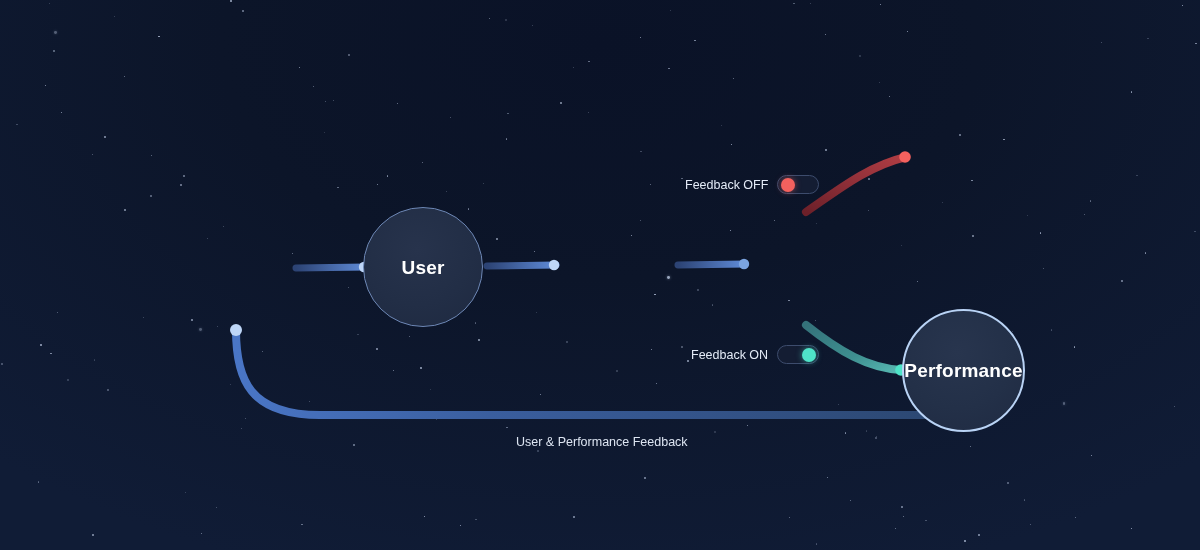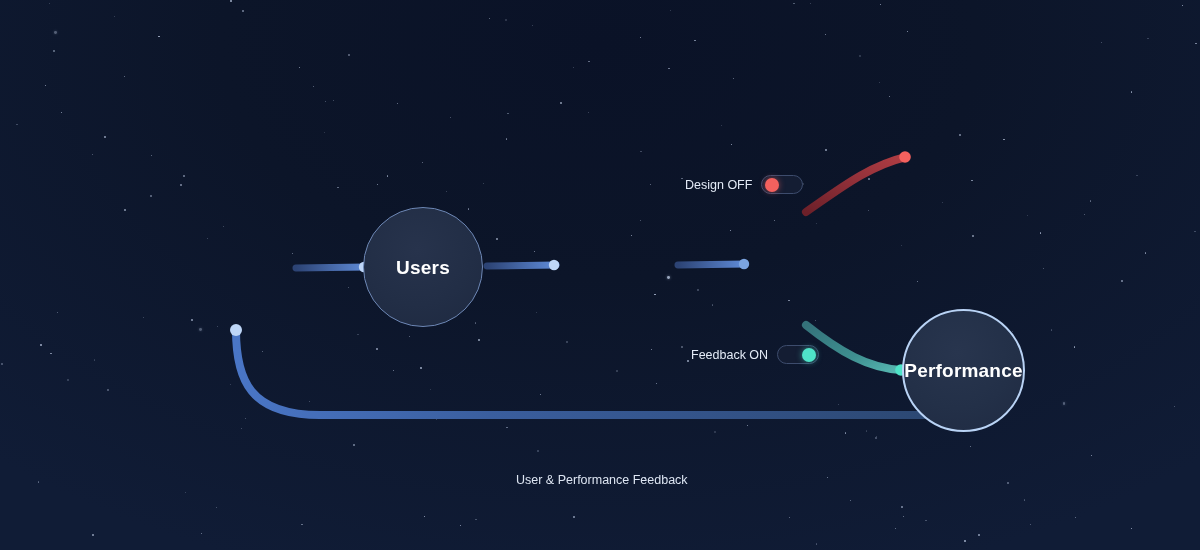--- a/index.html
+++ b/index.html
@@ -373,39 +373,39 @@
 
     <path d="M 806 325 C 840 352, 868 368, 901 370" stroke="url(#gTeal)" stroke-width="8" fill="none" stroke-linecap="round"></path>
     <circle cx="901" cy="370" r="5.8" fill="#4fe3c8"></circle>
 
     <path d="M 236 330 C 236 380, 250 415, 320 415 L 960 415" stroke="url(#gFeedback)" stroke-width="8" fill="none" stroke-linecap="round" stroke-linejoin="round"></path>
     <circle cx="236" cy="330" r="6" fill="#bed6f7"></circle>
   </svg>
 
 
   <div class="node circle-node" style="left:363px; top:207px; width:120px; height:120px;">
-    <span>Users</span>
+    <span>User</span>
   </div>
 
 
 
 
   <div class="node circle-node bright" style="left:902px; top:309px; width:123px; height:123px;">
     <span>Performance</span>
   </div>
 
   <div class="toggle-row" style="left:685px; top:175px;">
-    <span class="toggle-label">Design OFF</span>
+    <span class="toggle-label">Feedback OFF</span>
     <span class="switch off">
       <span class="knob"></span>
     </span>
   </div>
 
   <div class="toggle-row" style="left:691px; top:345px;">
     <span class="toggle-label">Feedback ON</span>
     <span class="switch on">
       <span class="knob"></span>
     </span>
   </div>
 
-  <div class="edge-caption" style="left:516px; top:435px;margin-top:38px;">User &amp; Performance Feedback</div>
+  <div class="edge-caption" style="left:516px; top:435px;">User &amp; Performance Feedback</div>
 
 </div>
 
 </body></html>

